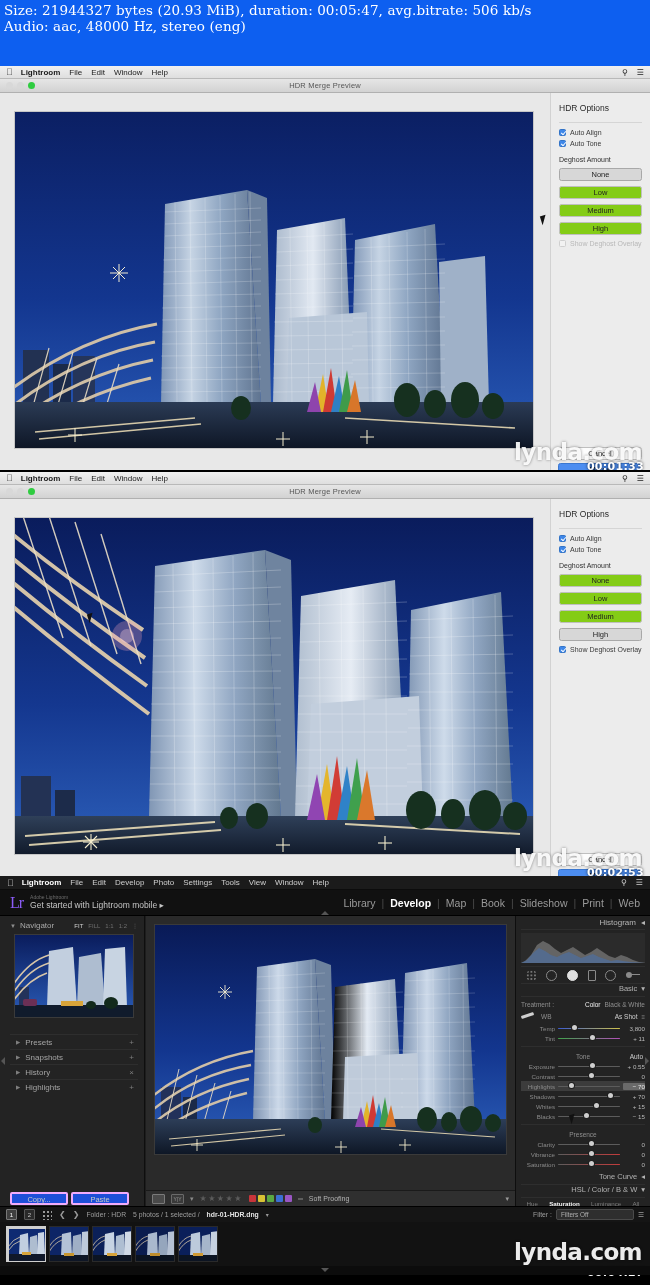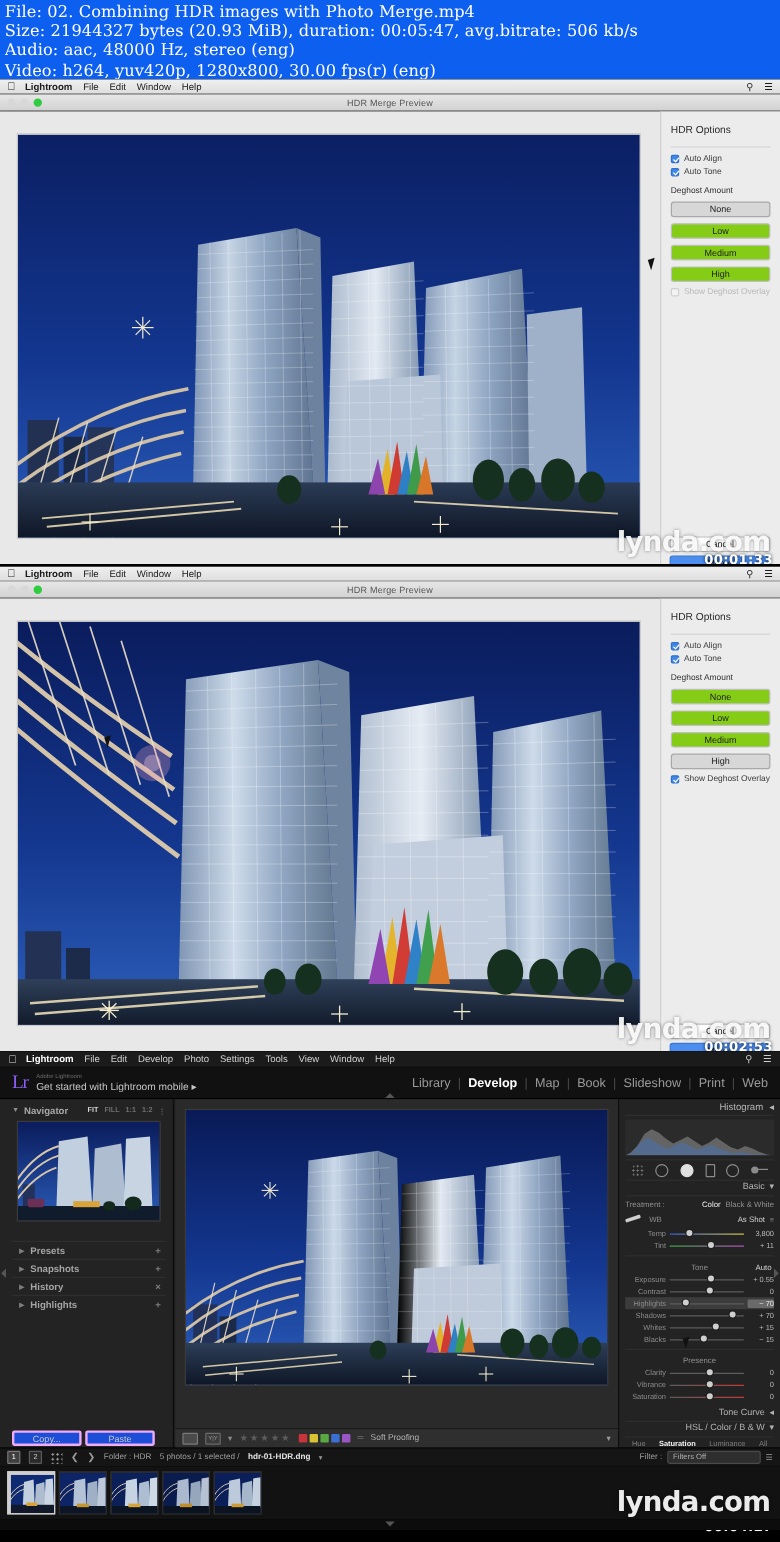--- a/index.html
+++ b/index.html
@@ -169,21 +169,21 @@
   }
   .lr-modules .m { cursor: default; }
   .lr-modules .m.active { color: #fff; font-weight: bold; }
   .lr-modules .sep { color: #4a4a4a; }
 
   .lr-main { position: relative; width: 650px; height: 290px; background: #1d1d1d; }
 
   
   .lr-left {
     position: absolute; left: 0; top: 0; width: 145px; height: 100%;
-    background: #232323; border-right: 1px solid #0e0e0e; padding: 5px 6px 0 10px; font-weight: bold;
+    background: #232323; border-right: 1px solid #0e0e0e; padding: 5px 6px 0 10px;
   }
   .navhdr { display: flex; align-items: center; font-size: 8px; color: #a8a8a8; margin-bottom: 4px; }
   .navhdr .tri { font-size: 6px; margin-right: 4px; color: #8c8c8c; }
   .navzoom { margin-left: auto; display: flex; gap: 5px; font-size: 6px; color: #6f6f6f; align-items: center; }
   .navzoom .on { color: #d2d2d2; }
   .navthumb { width: 120px; height: 84px; margin: 4px auto 0 auto; border: 1px solid #3a3a3a; overflow: hidden; position: relative; }
   .lpanels { margin-top: 16px; }
   .lprow {
     display: flex; align-items: center; height: 15px;
     border-top: 1px solid #2e2e2e; font-size: 8px; color: #a4a4a4;
@@ -356,24 +356,22 @@
     position: absolute;
     border-left: 6px solid #111; border-right: 3px solid transparent;
     border-bottom: 9px solid transparent; border-top: 0;
     transform: rotate(-18deg);
   }
 </style>
 </head>
 <body>
 
 <div class="fileinfo">
-  <div>File: 02. Combining HDR images with Photo Merge.mp4</div>
   <div>Size: 21944327 bytes (20.93 MiB), duration: 00:05:47, avg.bitrate: 506 kb/s</div>
   <div>Audio: aac, 48000 Hz, stereo (eng)</div>
-  <div>Video: h264, yuv420p, 1280x800, 30.00 fps(r) (eng)</div>
 </div>
 
 <div class="panel" id="panel1">
 
   <div class="macbar">
     <span class="apple"></span>
     <span class="mi bold">Lightroom</span>
     <span class="mi">File</span>
     <span class="mi">Edit</span>
     <span class="mi">Window</span>

